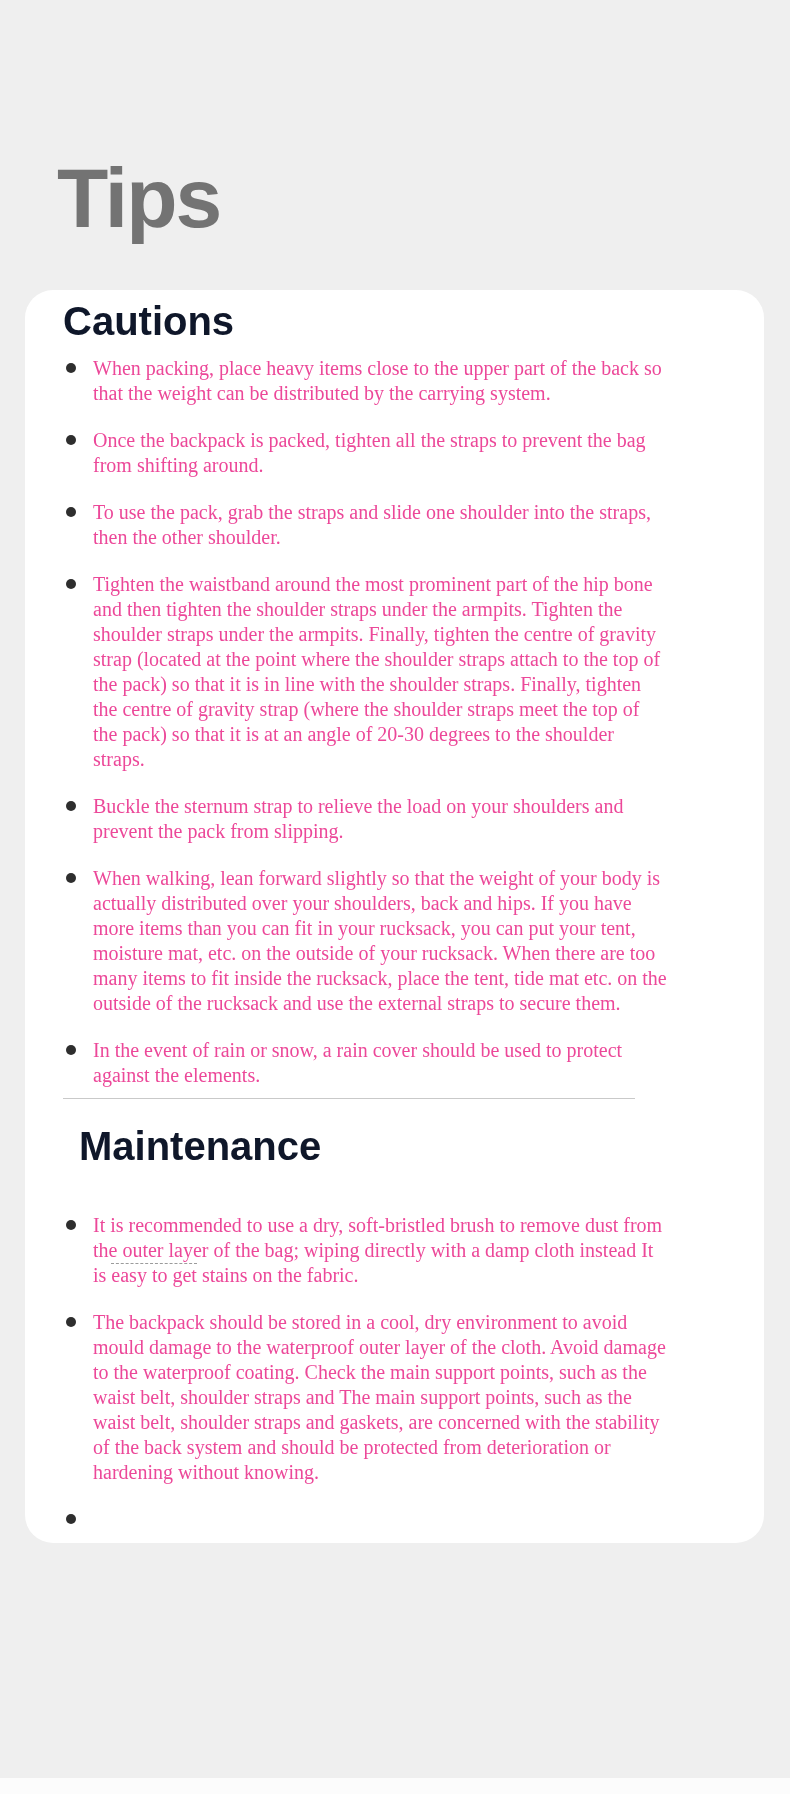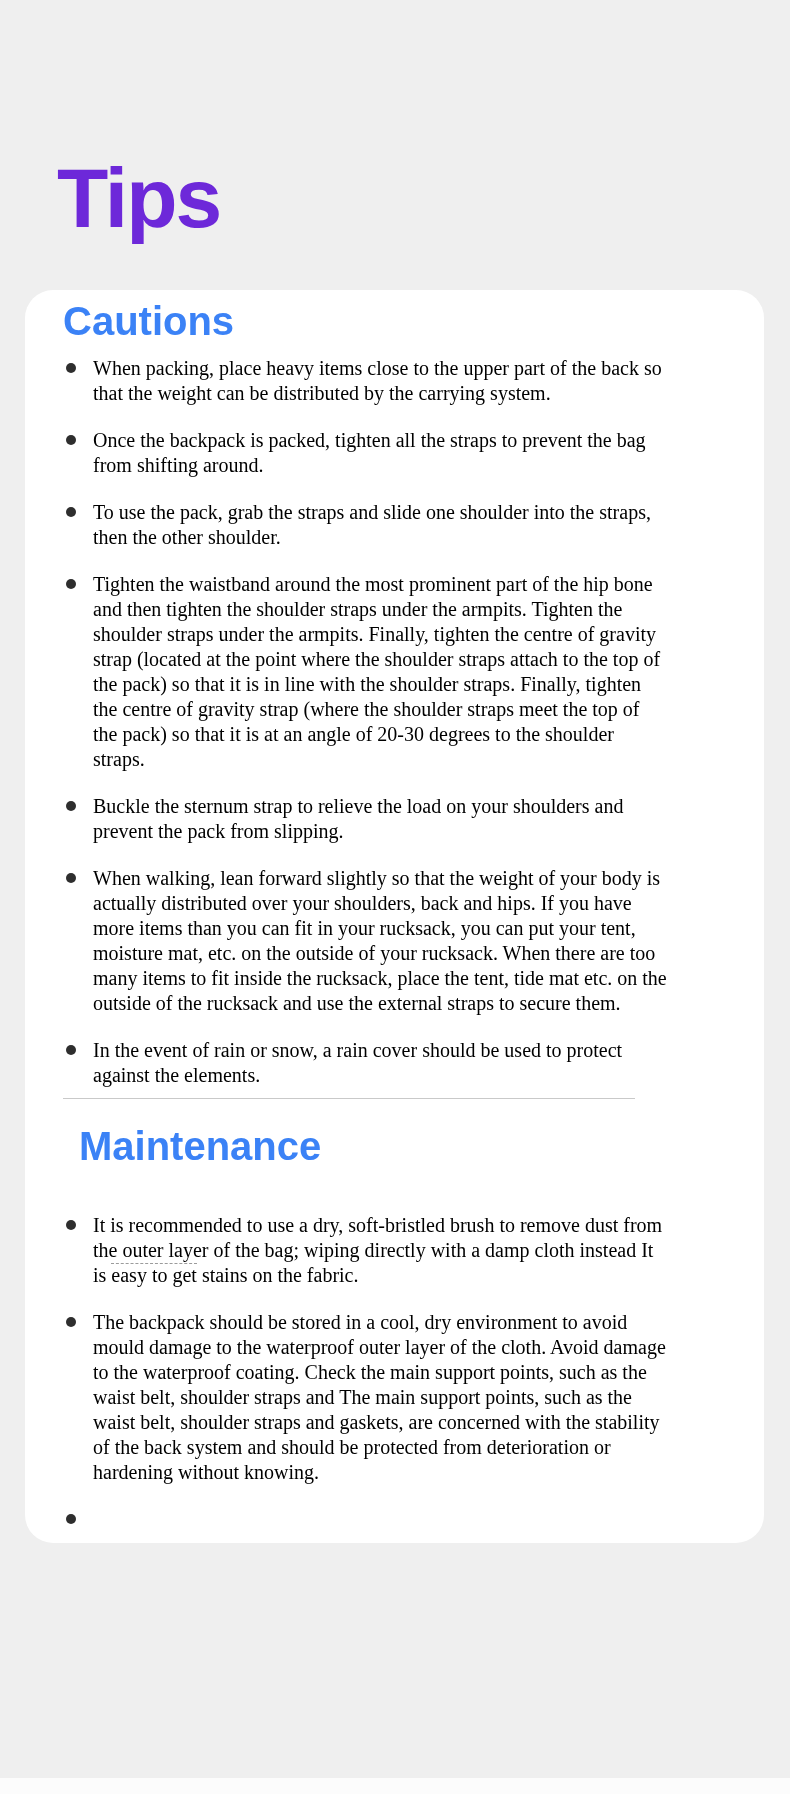--- a/index.html
+++ b/index.html
@@ -13,52 +13,52 @@
     font-family: "Liberation Serif", serif;
   }
   .page-title {
     margin: 0;
     padding: 156px 0 0 57px;
     font-family: "Liberation Sans", sans-serif;
     font-weight: 800;
     font-size: 84px;
     line-height: 84px;
     letter-spacing: -2px;
-    color: #6d28d9;
+    color: #737373;
   }
   .card {
     margin: 50px 26px 0 25px;
     background: #ffffff;
     border-radius: 28px;
     padding: 8px 38px 36px 38px;
   }
   .section-heading {
     margin: 0;
     font-family: "Liberation Sans", sans-serif;
     font-weight: 600;
     font-size: 40px;
     line-height: 46px;
-    color: #3b82f6;
+    color: #0f172a;
     letter-spacing: 0;
   }
   h2.maintenance-heading { margin: 0 0 44px 16px; }
   ul.bullet-list {
     list-style: none;
     margin: 12px 0 0 0;
     padding: 0;
   }
   ul.maintenance-list { margin-top: 15px; }
   ul.bullet-list li {
     position: relative;
     padding-left: 30px;
     width: 604px;
     margin: 0 0 22px 0;
     font-size: 20px;
     line-height: 25px;
-    color: #000000;
+    color: #ec4899;
   }
   ul.bullet-list li:last-child { margin-bottom: 0; }
   .dot {
     position: absolute;
     left: 3px;
     top: 7px;
     width: 10px;
     height: 10px;
     border-radius: 50%;
     background: #2e2e2e;

